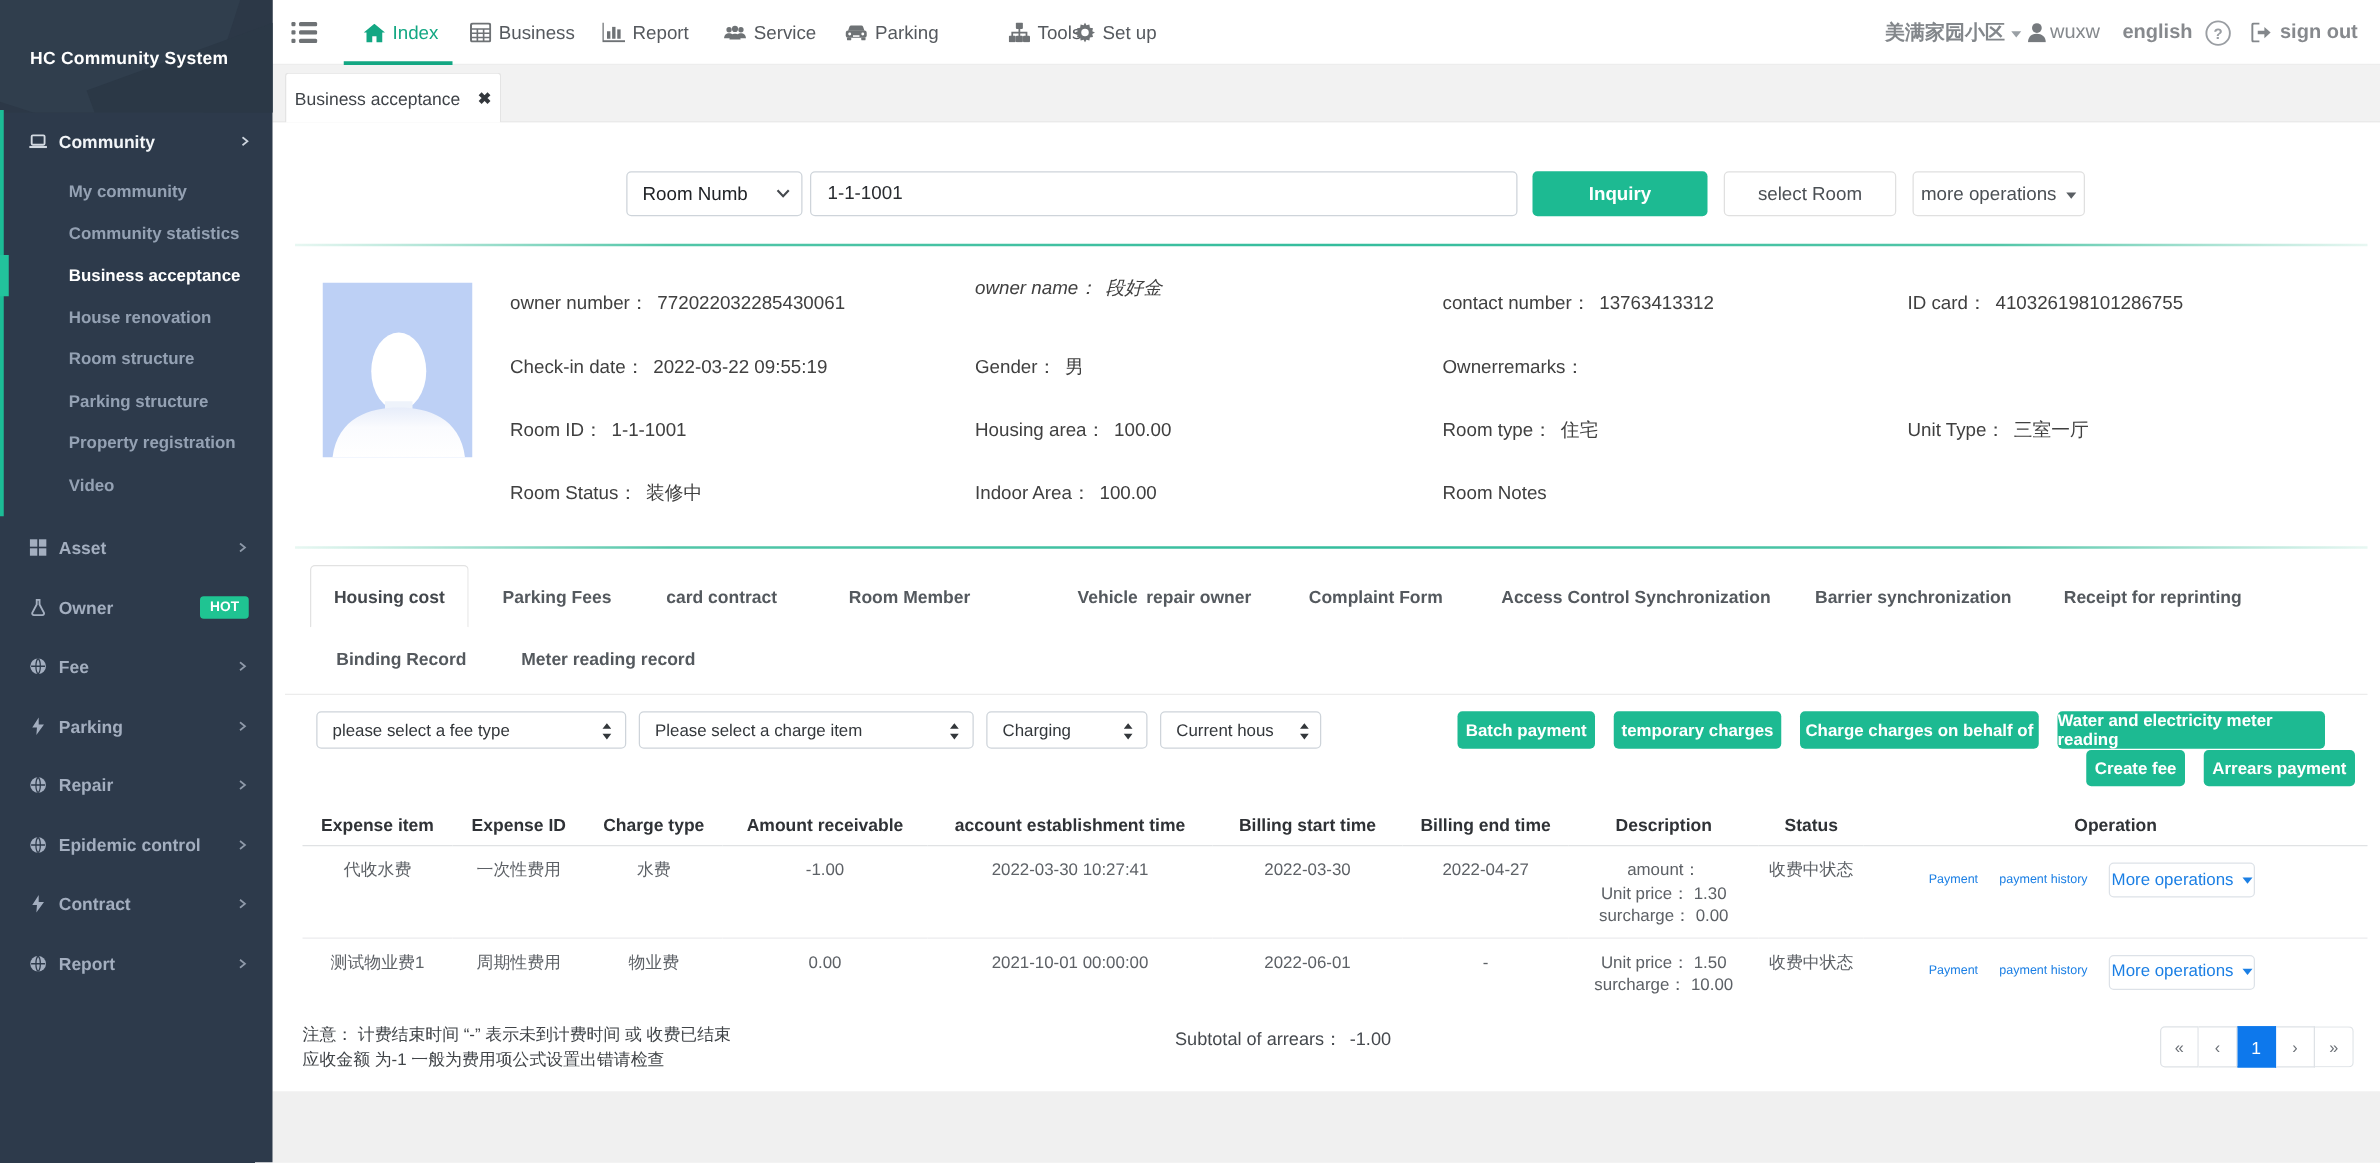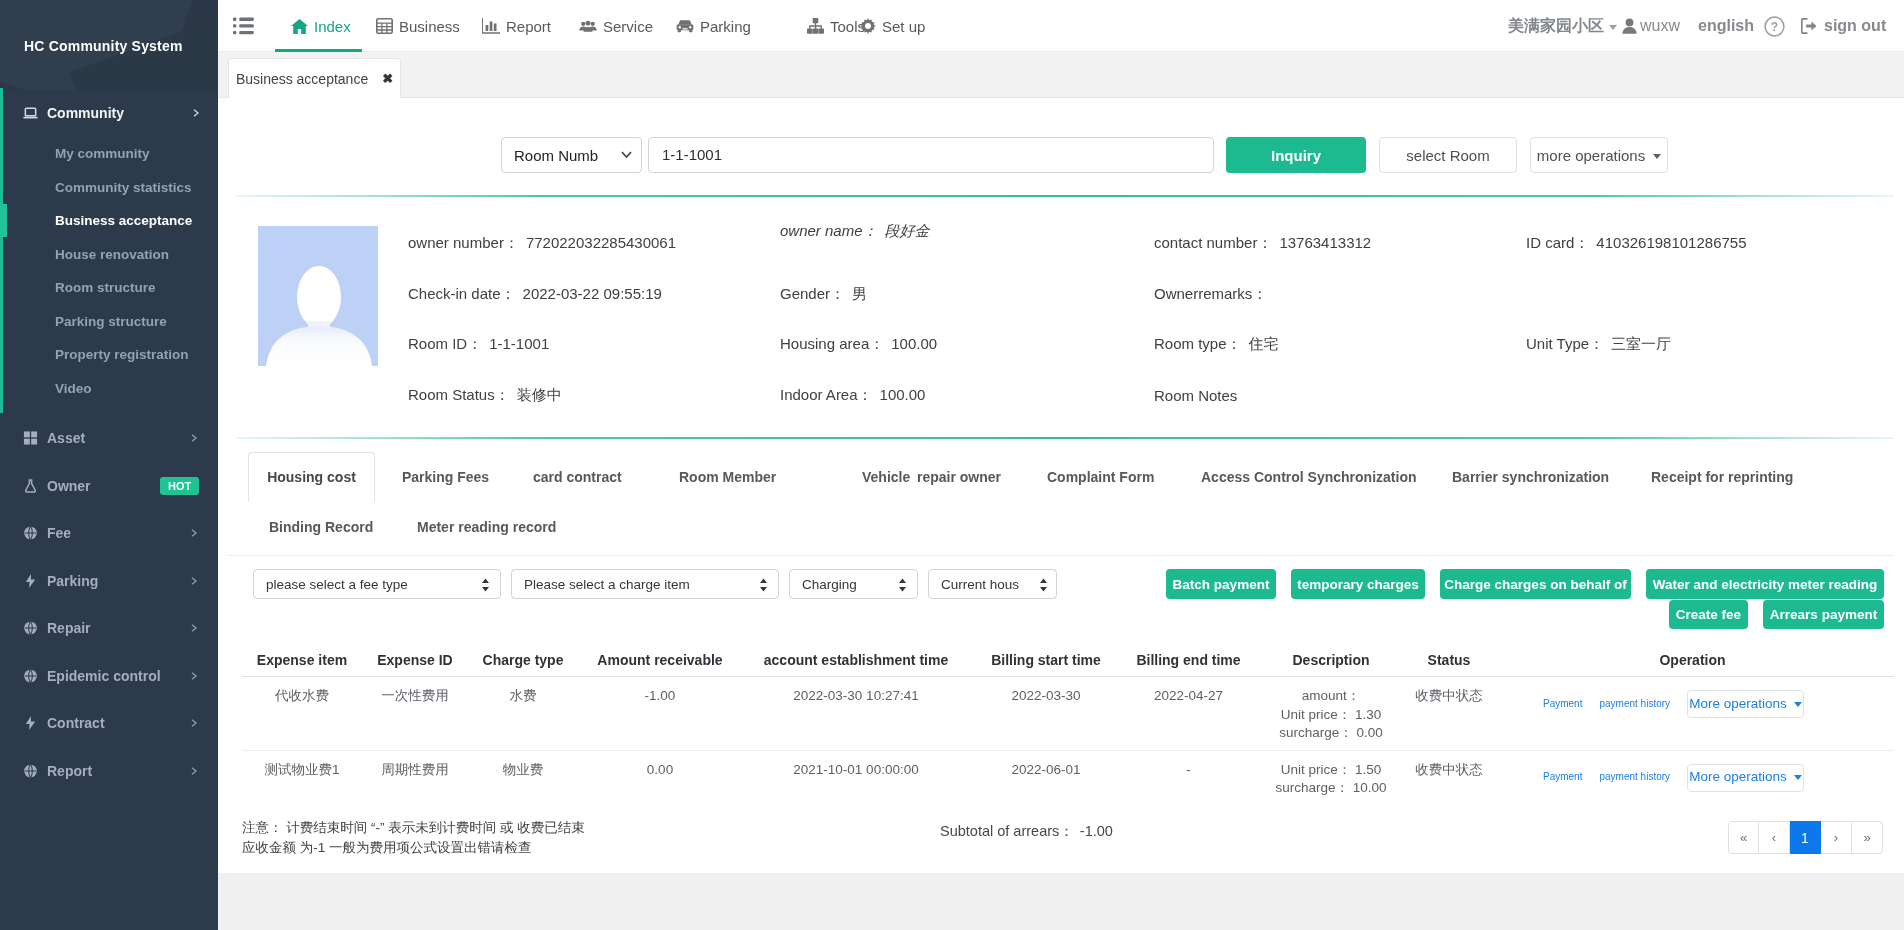--- a/index.html
+++ b/index.html
@@ -369,21 +369,21 @@
         </svg>
   </div>
   <div class="sel" style="left:710px; top:471px; width:129px; height:30px; padding-left:12px; font-size:13.5px; color:#33373b;">Current hous
     <svg style="position:absolute; right:8px; top:8px;" width="9" height="14" viewBox="0 0 9 14">
           <path d="M4.5 0.5 L8 5 H1 Z M4.5 13.5 L1 9 H8 Z" fill="#33373b"></path>
         </svg>
   </div>
   <div class="btn-g" style="left:948px; top:471px; width:110px; height:30px; font-size:13.5px;">Batch payment</div>
   <div class="btn-g" style="left:1073px; top:471px; width:134px; height:30px; font-size:13.5px;">temporary charges</div>
   <div class="btn-g" style="left:1222px; top:471px; width:191px; height:30px; font-size:13.5px;">Charge charges on behalf of</div>
-  <div class="btn-g" style="left:1428px; top:471px; width:238px; height:30px; font-size:13.5px;">Water and electricity meter reading</div>
+  <div class="btn-g" style="left:1428px; top:471px; width:214px; height:30px; font-size:13.5px;">Water and electricity meter reading</div>
   <div class="btn-g" style="left:1451px; top:502px; width:79px; height:29px; font-size:13.5px;">Create fee</div>
   <div class="btn-g" style="left:1545px; top:502px; width:121px; height:29px; font-size:13.5px;">Arrears payment</div>
 
   <table id="ftable">
     <colgroup>
           <col style="width:120px">
           <col style="width:106px">
           <col style="width:110px">
           <col style="width:164px">
           <col style="width:228px">

